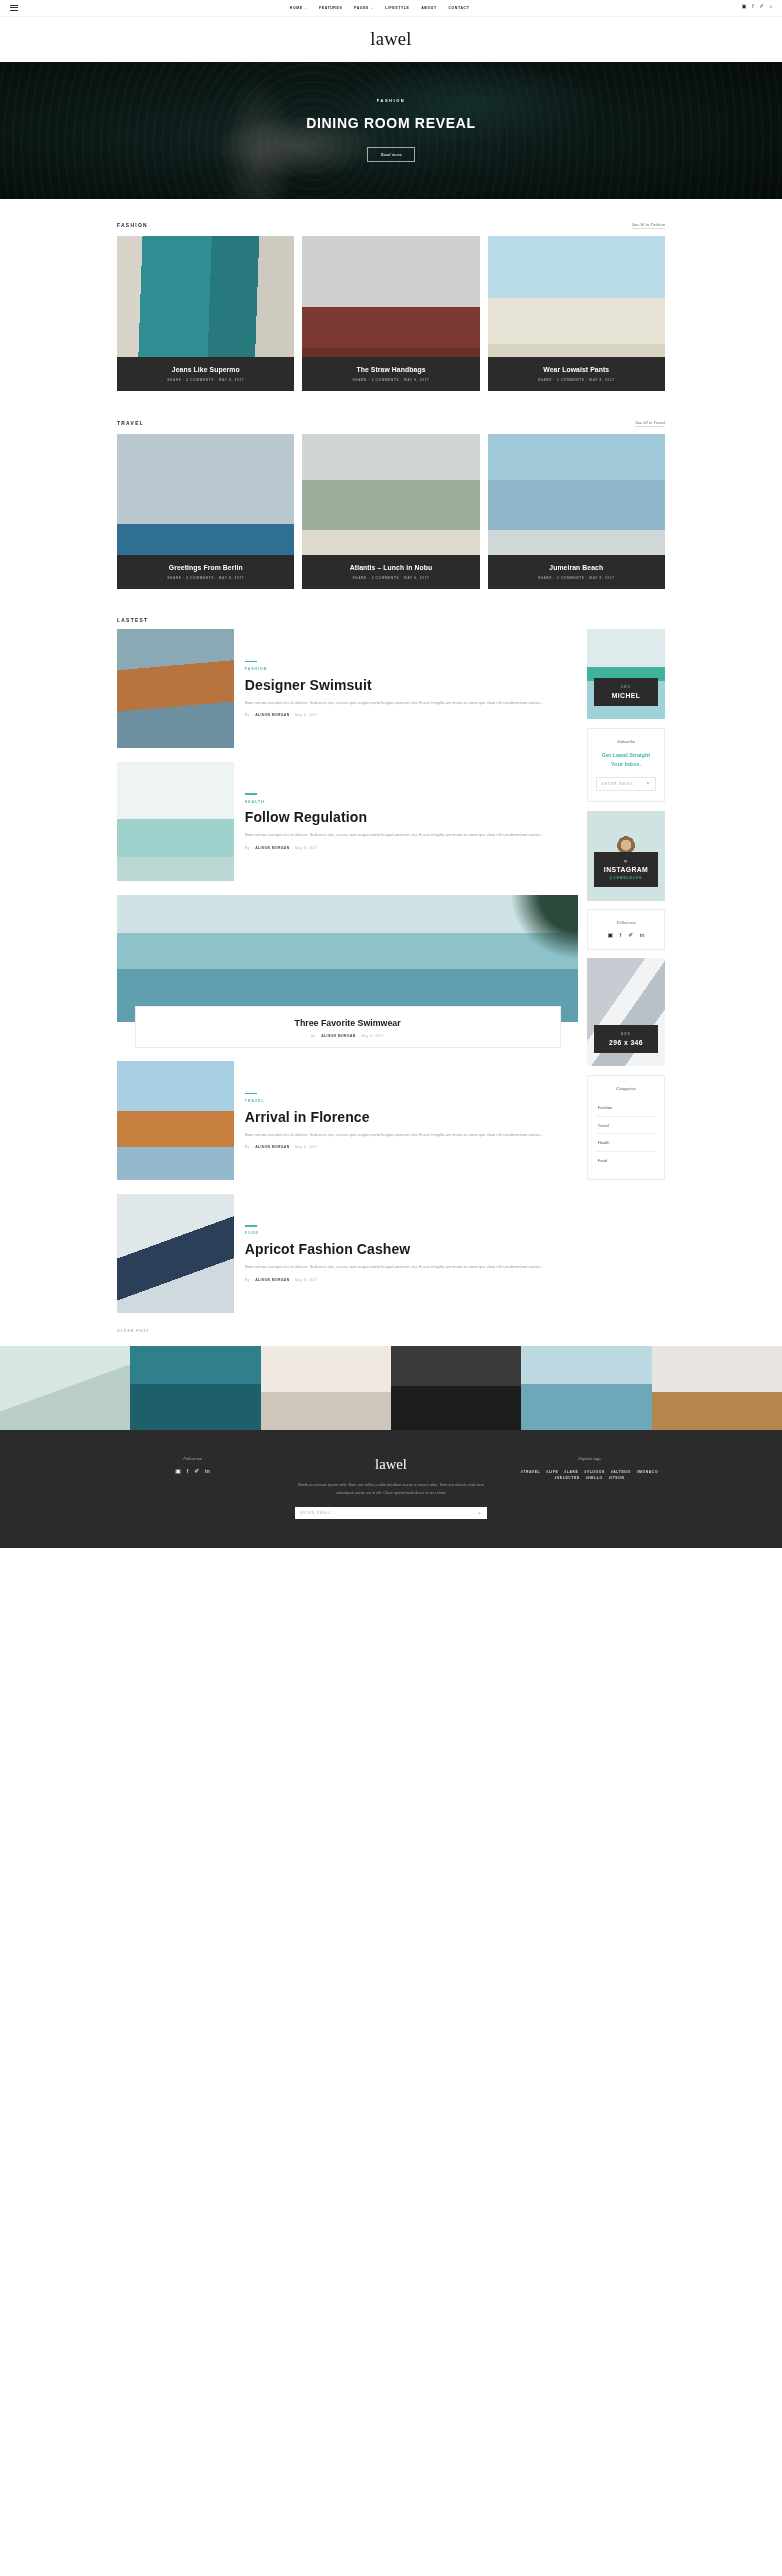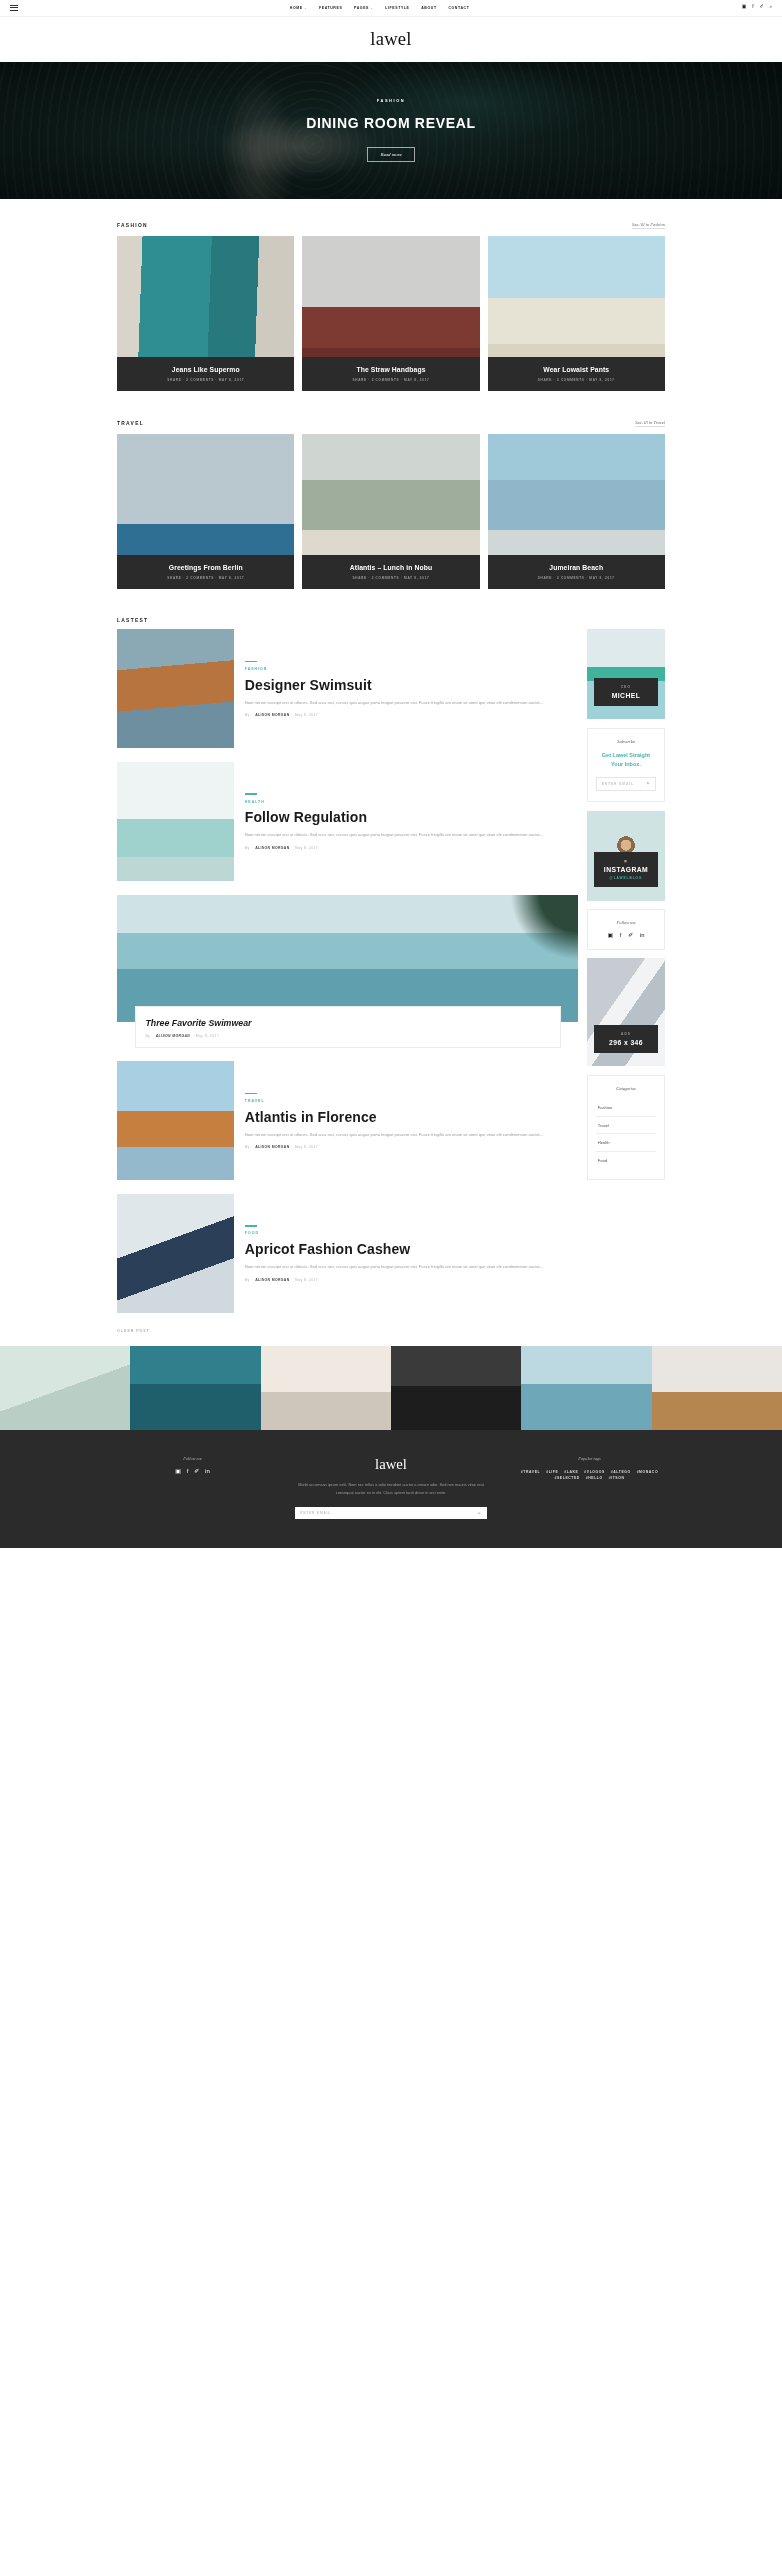--- a/index.html
+++ b/index.html
@@ -112,21 +112,21 @@
   .post-by { margin-top: 6.8px; font-size: 3.4px; color: #b4b4b4; letter-spacing: 0.4px; }
   .post-by b { color: #444; font-weight: 700; }
 
   
   .feature { margin-bottom: 13.7px; }
   .feature-img { height: 127px; background: linear-gradient(180deg,#cfe3e6 0 30%, #8dc2cb 30% 58%, #5f9fae 58% 100%); position: relative; }
   .feature-palm { position: absolute; right: 0; top: 0; width: 68px; height: 65px;
     background: radial-gradient(ellipse at 100% 0%, #2b4a3c 0 40%, rgba(43,74,60,0) 70%); }
   .feature-box {
     margin: -15.6px 17.6px 0; background: #fff; border: 1px solid #ececec;
-    padding: 10.8px 9.8px 8.8px; text-align: left; position: relative; font-style: italic;
+    padding: 10.8px 9.8px 8.8px; text-align: center; position: relative;
   }
   .feature-title { font-size: 8.8px; font-weight: 700; color: #1a1a1a; }
   .feature-by { margin-top: 5.9px; font-size: 3.4px; color: #b4b4b4; letter-spacing: 0.4px; }
   .feature-by b { color: #444; font-weight: 700; }
 
   .older { margin-top: 15.6px; font-size: 3.5px; letter-spacing: 1px; color: #b0b0b0; font-weight: 700; }
 
   
   .widget { margin-bottom: 8.8px; }
   .widget-box { border: 1px solid #ececec; background: #fff; padding: 9.8px 7.8px; text-align: center; }
@@ -346,21 +346,21 @@
             &nbsp;·&nbsp;<span>May 8, 2017</span>
           </div>
         </div>
       </article>
 
       <article class="post">
         <div class="post-thumb th-pier"></div>
         <div>
           <div class="post-cat-rule"></div>
           <div class="post-cat">TRAVEL</div>
-          <h3 class="post-title">Atlantis in Florence</h3>
+          <h3 class="post-title">Arrival in Florence</h3>
           <p class="post-ex">Nam rutrum suscipit orci ut ultrices. Sed arcu orci, cursus quis augue porta feugiat posuere nisi. Fusce fringilla am etiam sit amet que vitae elit condimentum auctor...</p>
           <div class="post-by">
             <span>By</span>
             &nbsp;·&nbsp;<b>ALISON MORGAN</b>
             &nbsp;·&nbsp;<span>May 8, 2017</span>
           </div>
         </div>
       </article>
 
       <article class="post">

